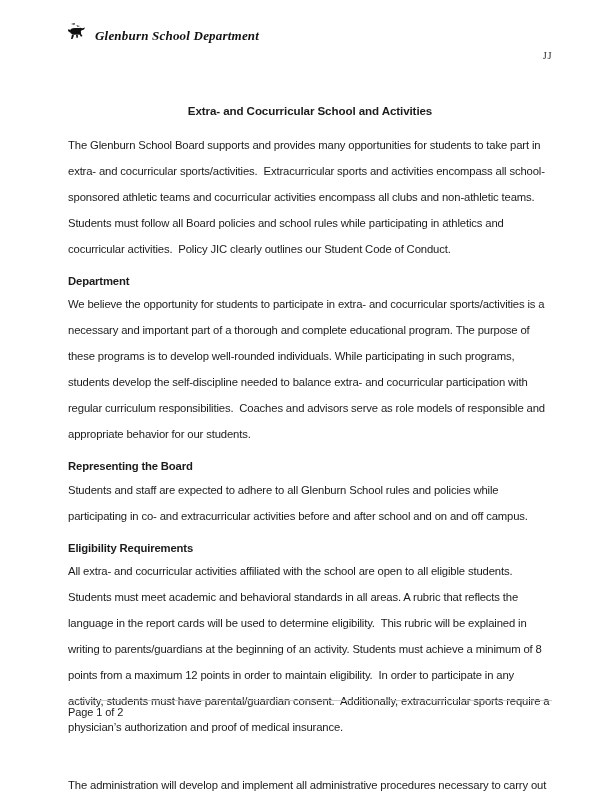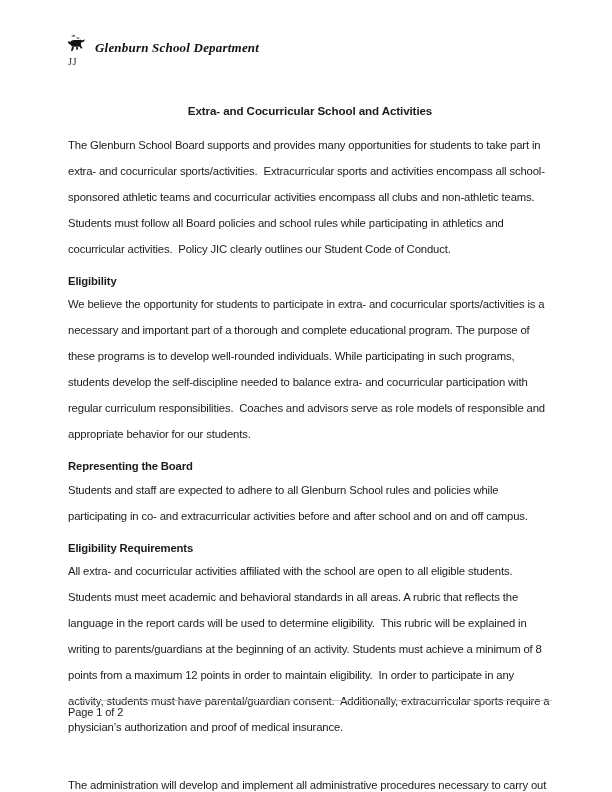--- a/index.html
+++ b/index.html
@@ -10,21 +10,21 @@
     height: 792px;
     margin: 0 auto;
     background: #ffffff;
     color: #1b1b1b;
     font-family: "Liberation Sans", sans-serif;
     overflow: hidden;
   }
   
   .header {
     position: absolute;
-    top: 35px;
+    top: 23px;
     left: 68px;
     right: 60px;
   }
   .header-row {
     display: flex;
     align-items: flex-end;
     gap: 5px;
   }
   .logo {
     width: 22px;
@@ -33,23 +33,25 @@
   }
   .org-name {
     font-family: "Liberation Serif", serif;
     font-style: italic;
     font-weight: 600;
     font-size: 13px;
     color: #111111;
     letter-spacing: 0.2px;
   }
   .policy-code {
+    text-align: right;
     font-family: "Liberation Serif", serif;
     font-size: 10.5px;
     color: #333333;
+    margin-top: 6px;
     letter-spacing: 0.5px;
   }
   
   .content {
     position: absolute;
     top: 104px;
     left: 68px;
     width: 484px;
   }
   .doc-title {
@@ -111,21 +113,21 @@
     <div class="policy-code">JJ</div>
   </div>
 
   <div class="content">
 
     <div class="doc-title">Extra- and Cocurricular School and Activities</div>
 
     <div class="para">The Glenburn School Board supports and provides many opportunities for students to take part in extra- and cocurricular sports/activities.  Extracurricular sports and activities encompass all school-sponsored athletic teams and cocurricular activities encompass all clubs and non-athletic teams.  Students must follow all Board policies and school rules while participating in athletics and cocurricular activities.  Policy JIC clearly outlines our Student Code of Conduct.</div>
 
     <div class="section">
-      <div class="section-heading">Eligibility</div>
+      <div class="section-heading">Department</div>
       <div class="para">We believe the opportunity for students to participate in extra- and cocurricular sports/activities is a necessary and important part of a thorough and complete educational program. The purpose of these programs is to develop well-rounded individuals. While participating in such programs, students develop the self-discipline needed to balance extra- and cocurricular participation with regular curriculum responsibilities.  Coaches and advisors serve as role models of responsible and appropriate behavior for our students.</div>
     </div>
 
     <div class="section">
       <div class="section-heading">Representing the Board</div>
       <div class="para">Students and staff are expected to adhere to all Glenburn School rules and policies while participating in co- and extracurricular activities before and after school and on and off campus.</div>
     </div>
 
     <div class="section">
       <div class="section-heading">Eligibility Requirements</div>

